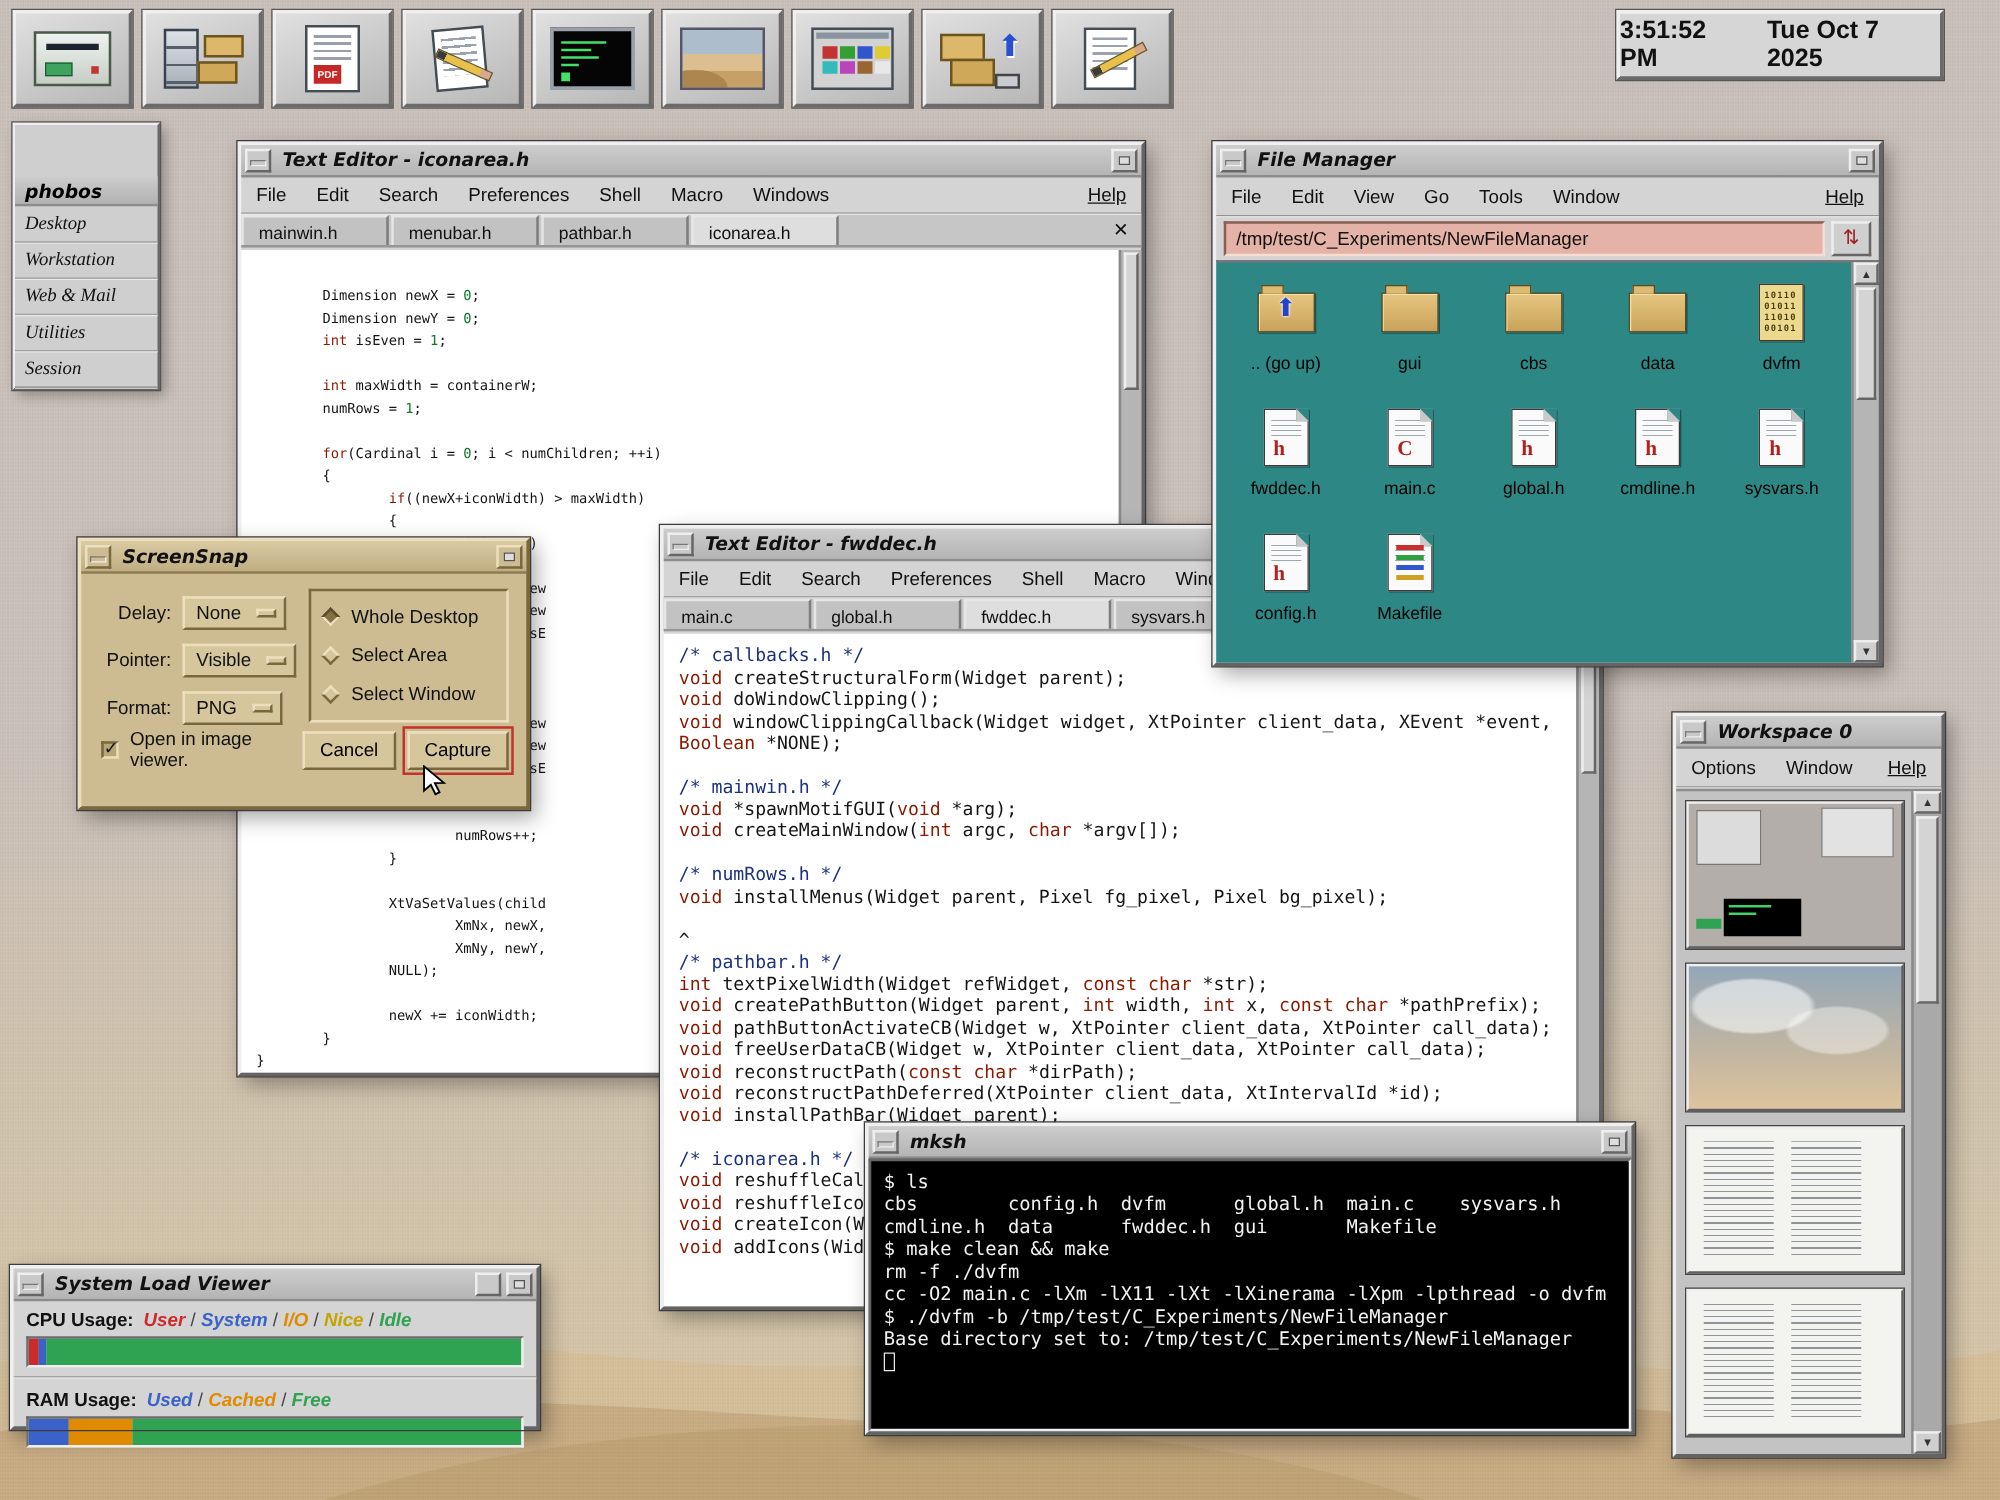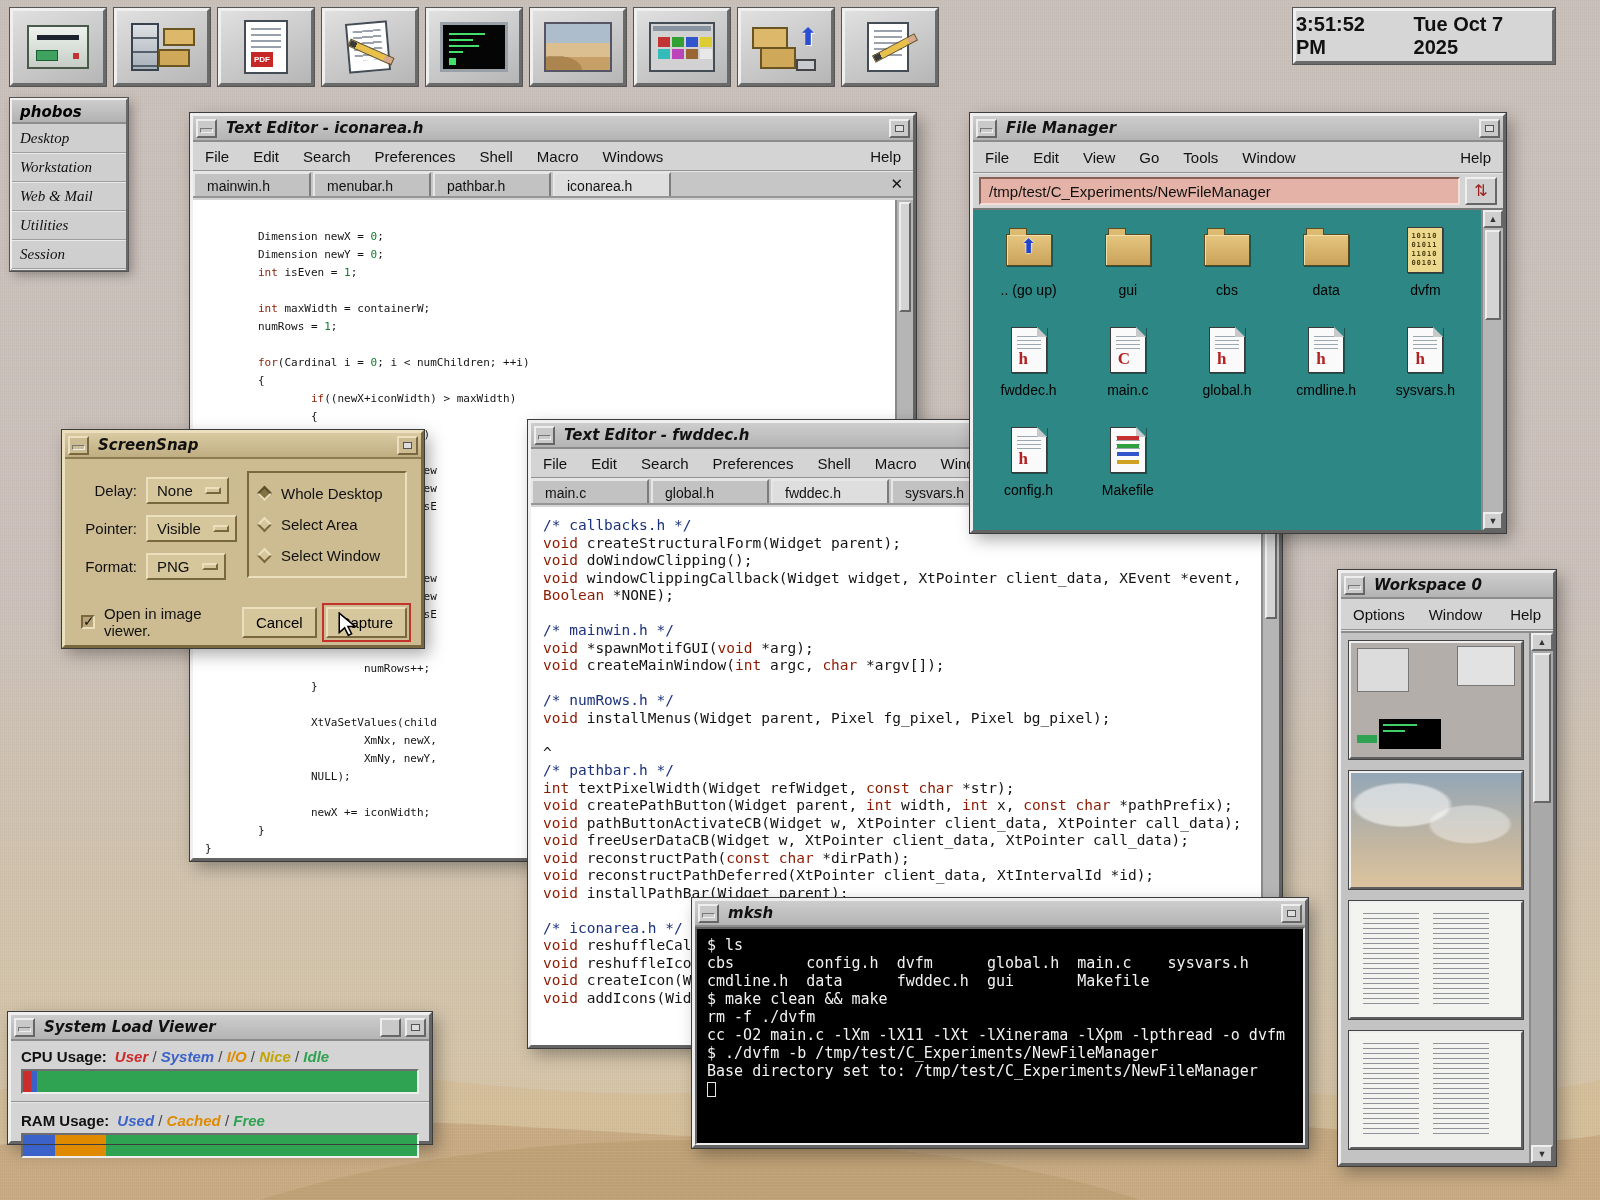--- a/index.html
+++ b/index.html
@@ -27,21 +27,21 @@
     border-color:#eee #666 #666 #eee; flex:0 0 auto; position:relative; }
   .tb-box.menu::after { content:""; position:absolute; left:2px; right:2px; top:7px; height:3px;
     border:1px solid; border-color:#777 #eee #eee #777; }
   .tb-box.max::after { content:""; position:absolute; inset:4px; border:1px solid #555; background:#ddd; }
   .tb-title { font:bold italic 15px "DejaVu Sans", sans-serif; color:#111; margin-left:5px; white-space:nowrap; }
   .tb-right { margin-left:auto; }
   .menubar { display:flex; align-items:center; padding:5px 12px; font-size:15px; color:#111;
     border-bottom:2px groove #e6e6e6; height:30px; }
   .menu-items { display:flex; gap:24px; }
   .mi { white-space:nowrap; }
-  .mi.help { margin-left:auto; }
+  .mi.help { margin-left:auto;text-decoration:underline; }
   .tabrow { display:flex; height:26px; background:#c6c6c6; border-bottom:2px solid #969696; align-items:stretch; }
   .tabs { display:flex; }
   .tab { min-width:118px; padding:4px 12px 0; font-size:14px; color:#111; background:#c2c2c2;
     border:2px solid; border-color:#e6e6e6 #7c7c7c #7c7c7c #e6e6e6; border-bottom:none; margin-right:2px; white-space:nowrap; }
   .tab.active { background:#dedede; }
   .tab-close { margin-left:auto; align-self:center; padding:0 10px; font:bold 15px "DejaVu Sans", sans-serif; color:#111; }
   .ed-text { position:absolute; left:0; right:18px; bottom:0; background:#fff; overflow:hidden; padding:10px 0 0 12px; }
   .vscroll { position:absolute; right:0; bottom:0; width:18px; background:#b5b5b5;
     border-left:2px solid #8a8a8a; }
   .vthumb { margin:2px; height:110px; background:#d4d4d4; border:2px solid; border-color:#eee #666 #666 #eee; }
@@ -102,21 +102,21 @@
   
   .clock { position:absolute; left:1293px; top:8px; width:262px; height:56px; z-index:1;
     background:#d6d6d6; border:3px solid; border-color:#efefef #6a6a6a #6a6a6a #efefef; outline:1px solid #555;
     display:flex; align-items:center; justify-content:center; gap:14px;
     font:bold 20px "Liberation Sans", sans-serif; color:#111; }
 
   
   .phobos { position:absolute; left:10px; top:98px; width:118px; z-index:1; background:#cfcfcf;
     border:2px solid; border-color:#efefef #6a6a6a #6a6a6a #efefef; outline:1px solid #555; box-shadow:4px 4px 10px rgba(0,0,0,.3); }
   .phobos .ph-title { height:24px; background:linear-gradient(#cdcdcd,#b2b2b2); border-bottom:2px solid #8c8c8c;
-    font:bold italic 15px "DejaVu Sans",sans-serif; padding:3px 0 0 8px; }
+    font:bold italic 15px "DejaVu Sans",sans-serif; padding:3px 0 0 8px;margin-top:41px; }
   .pm-item { font:italic 15px "Liberation Serif", serif; color:#111; padding:6px 0 5px 8px;
     border-bottom:1px solid #9e9e9e; box-shadow:0 1px 0 #e9e9e9; }
 
   
   .fm-path { position:absolute; left:2px; right:2px; top:58px; height:34px; display:flex; gap:5px; padding:3px 4px; }
   .fm-path-field { flex:1; background:#e4b2a6; border:2px solid; border-color:#8a5f55 #f4ded6 #f4ded6 #8a5f55;
     font-size:15px; color:#111; padding:4px 8px; white-space:nowrap; overflow:hidden; }
   .fm-refresh { width:32px; background:#cfcfcf; border:2px solid; border-color:#eee #666 #666 #eee;
     font-size:16px; color:#a02222; text-align:center; line-height:24px; }
   .fm-body { position:absolute; left:0; right:0; top:92px; bottom:0; background:#2d8784; border-top:2px solid #777; }
@@ -156,21 +156,21 @@
   .ss-dd { min-width:70px; padding:3px 6px 3px 9px; background:#d6c69c; border:2px solid;
     border-color:#ecdfbd #79683f #79683f #ecdfbd; display:inline-flex; align-items:center; }
   .dd-handle { width:16px; height:7px; margin-left:12px; background:#d6c69c; border:2px solid;
     border-color:#ecdfbd #79683f #79683f #ecdfbd; display:inline-block; }
   .snap-group { position:absolute; right:14px; top:12px; width:160px; padding:12px 10px; display:flex;
     flex-direction:column; gap:14px; border:2px solid; border-color:#79683f #ecdfbd #ecdfbd #79683f; }
   .radio-row { display:flex; align-items:center; gap:11px; }
   .diamond { width:11px; height:11px; transform:rotate(45deg); background:#d6c69c; border:2px solid;
     border-color:#ecdfbd #79683f #79683f #ecdfbd; flex:0 0 auto; }
   .diamond.sel { background:#857244; border-color:#5d4e28 #ecdfbd #ecdfbd #5d4e28; }
-  .snap-bottom { position:absolute; left:16px; right:14px; bottom:6px; display:flex; align-items:center; gap:9px; }
+  .snap-bottom { position:absolute; left:16px; right:14px; bottom:28px; display:flex; align-items:center; gap:9px; }
   .checkbox { width:14px; height:14px; background:#b9a678; border:2px solid;
     border-color:#79683f #ecdfbd #ecdfbd #79683f; position:relative; flex:0 0 auto; }
   .checkbox.checked::after { content:"✓"; position:absolute; left:0; top:-4px; font:bold 14px "DejaVu Sans",sans-serif; color:#151515; }
   .cb-label { margin-right:auto; }
   .btn { font:15px "Liberation Sans",sans-serif; color:#000; padding:5px 12px; background:#d6c69c;
     border:2px solid; border-color:#ecdfbd #79683f #79683f #ecdfbd; }
   .capture-wrap { position:relative; display:inline-block; }
   .capture-wrap::after { content:""; position:absolute; inset:-4px; border:2px solid #c3322b; pointer-events:none; }
 
   

